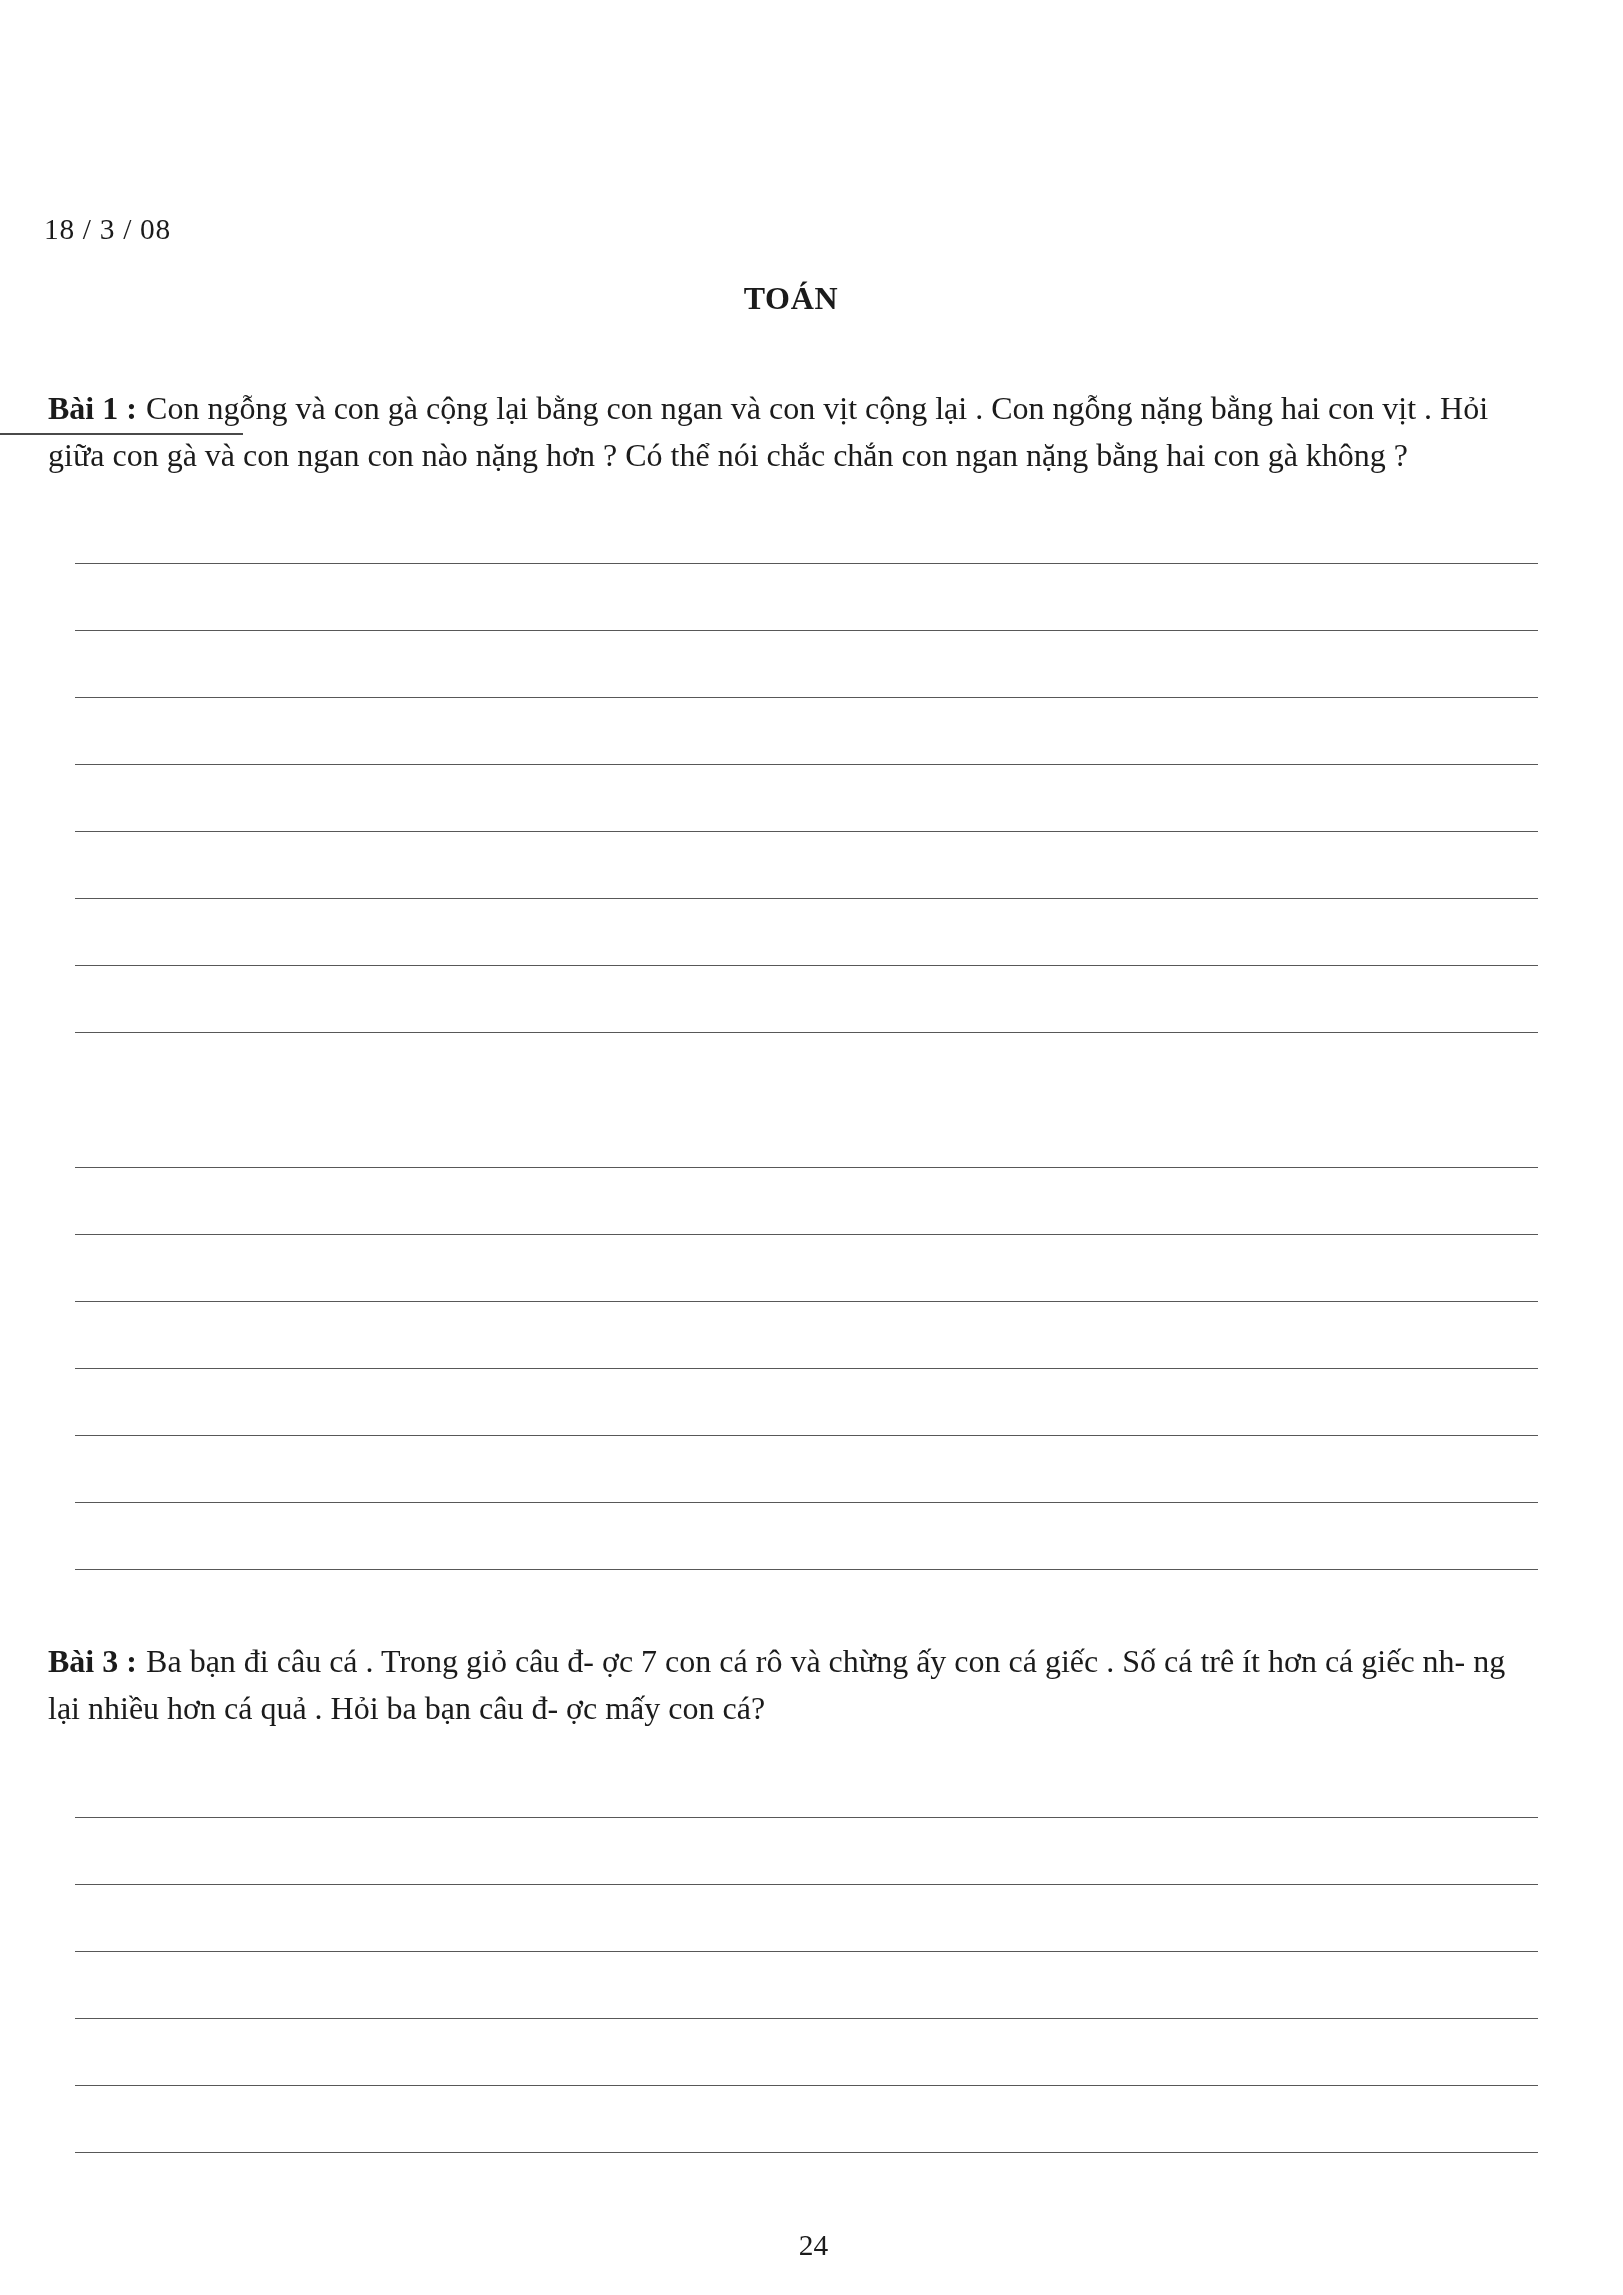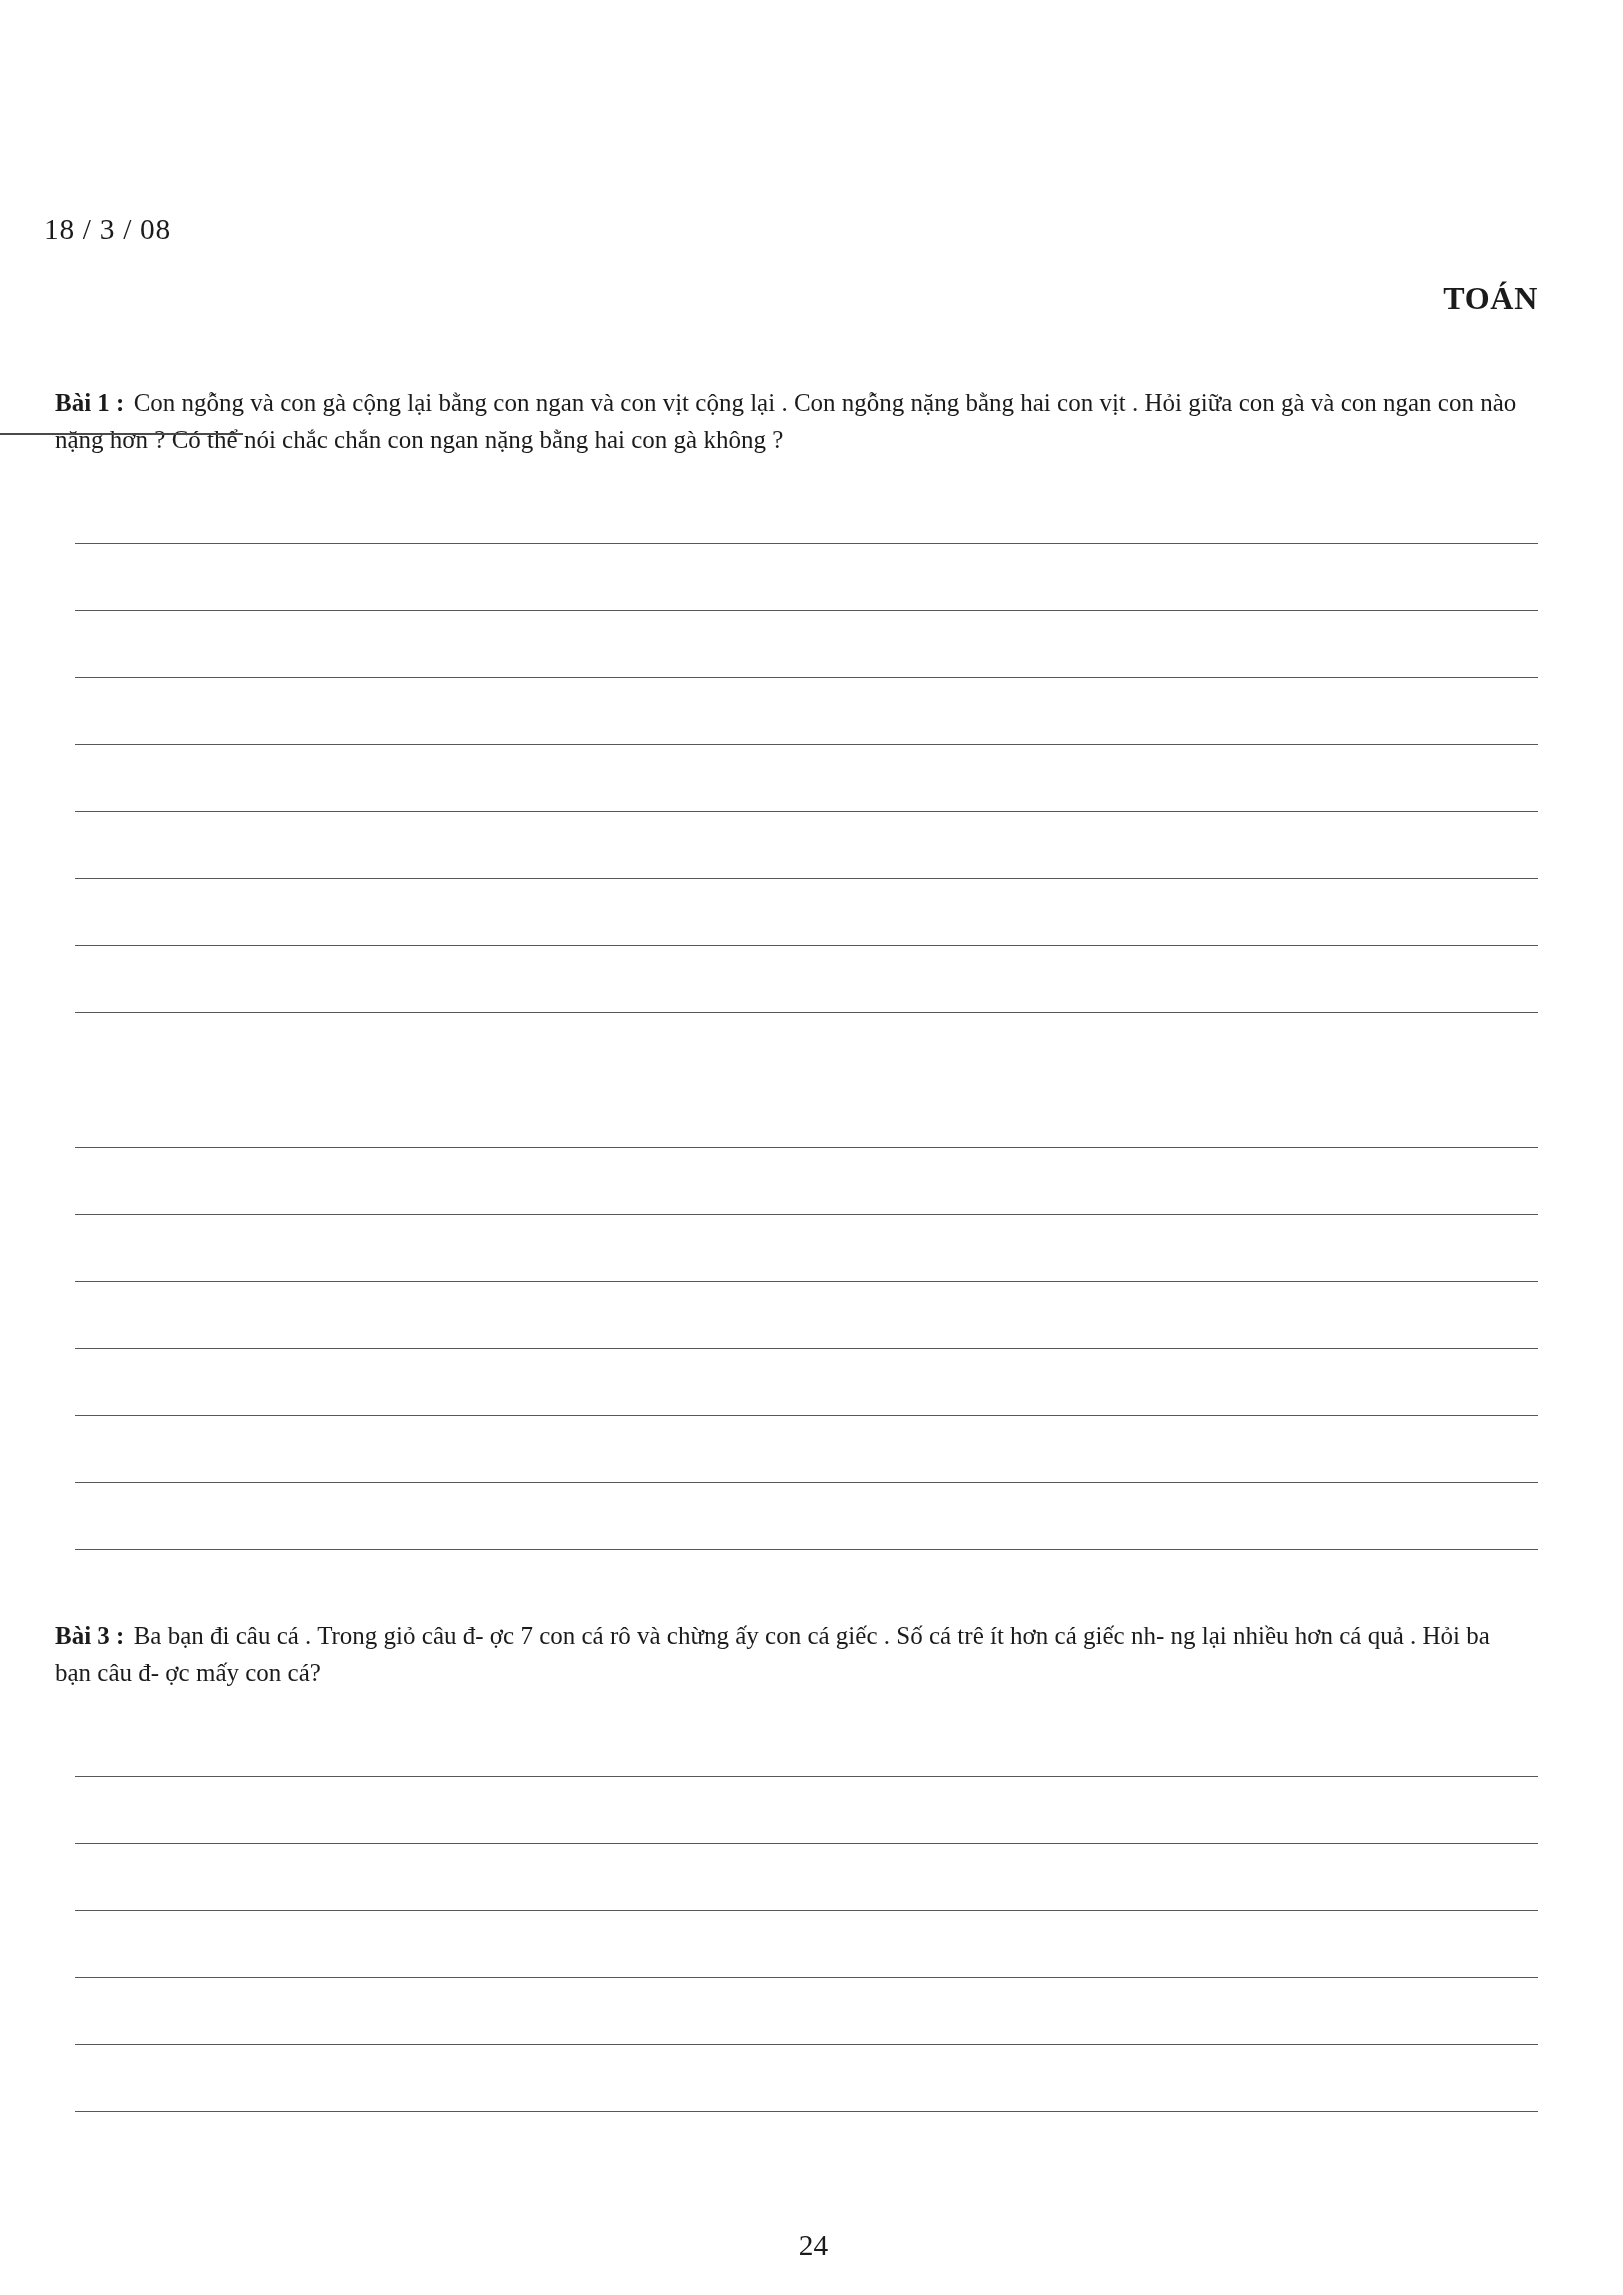--- a/index.html
+++ b/index.html
@@ -21,31 +21,31 @@
     height: 100%;
     padding: 213px 85px 0 44px;
     position: relative;
   }
   .date {
     font-size: 29.4px;
     letter-spacing: 0.7px;
   }
   .title {
     margin: 34px 0 0 0;
-    text-align: right;
+    text-align: center;
     font-size: 32px;
     font-weight: bold;
     letter-spacing: 0.7px;
   }
   .problem {
     margin-top: 68px;
   }
   .problem-text {
-    margin: 11px;
-    font-size: 25px;
+    margin: 4px;
+    font-size: 32px;
     line-height: 1.47;
     text-align: left;
   }
   .plabel {
     font-weight: bold;
     margin-right: 9.2px;
   }
   .lines {
     margin-top: 18.3px;
     margin-left: 31px;

